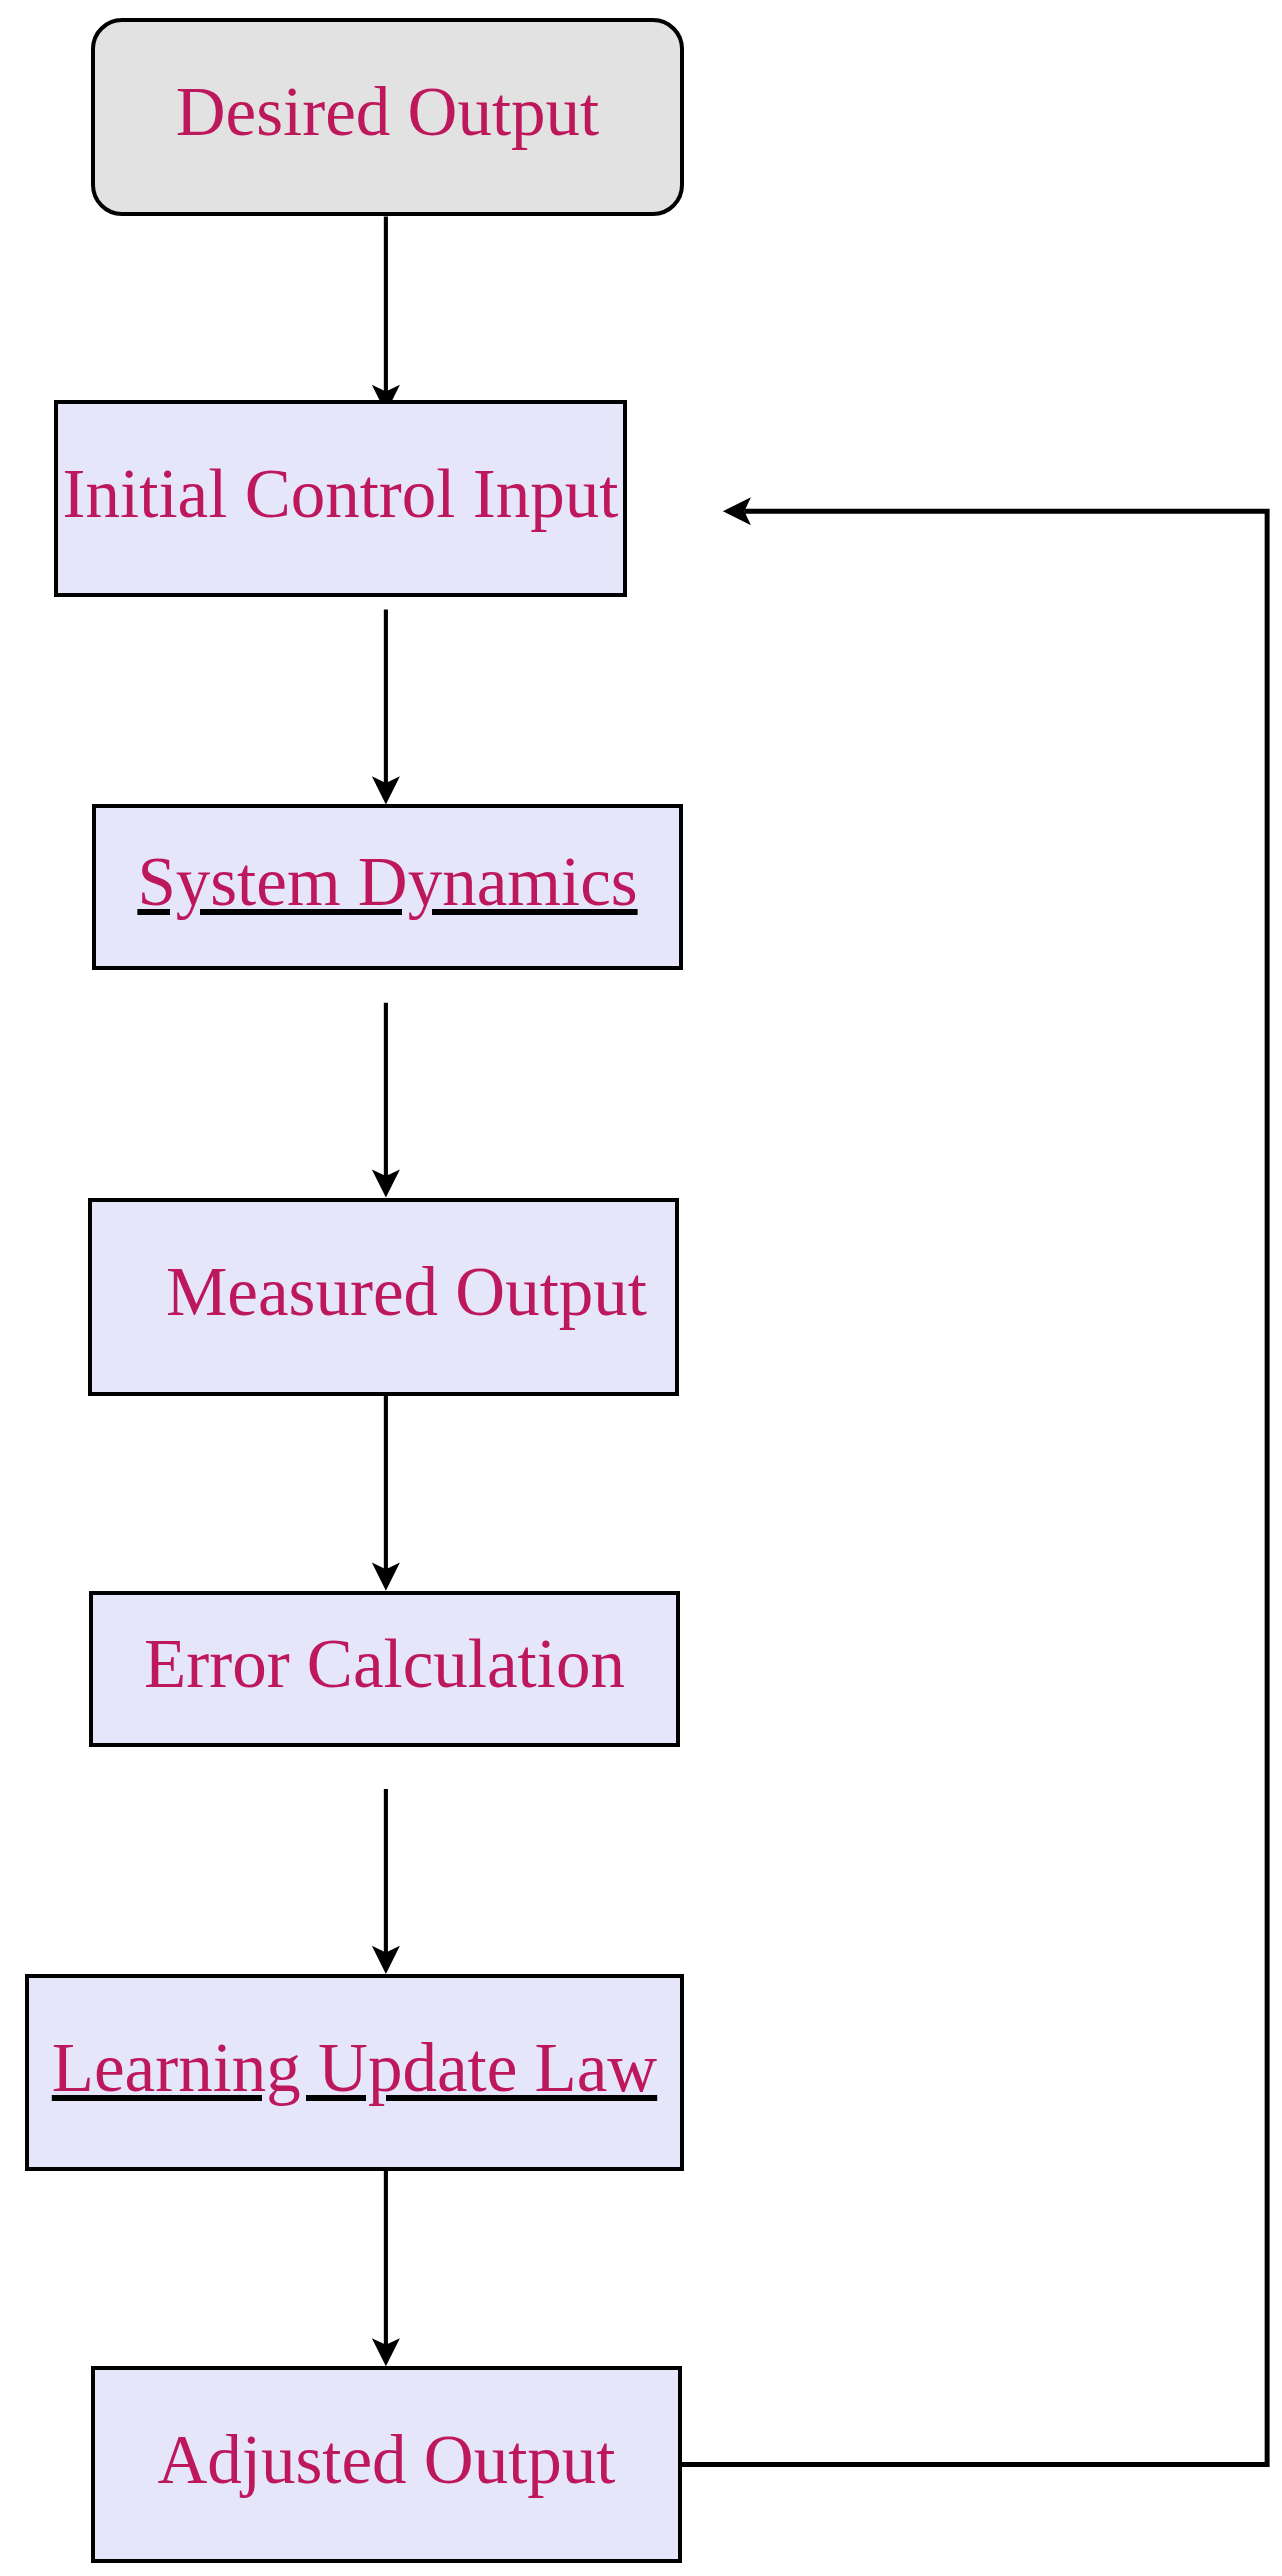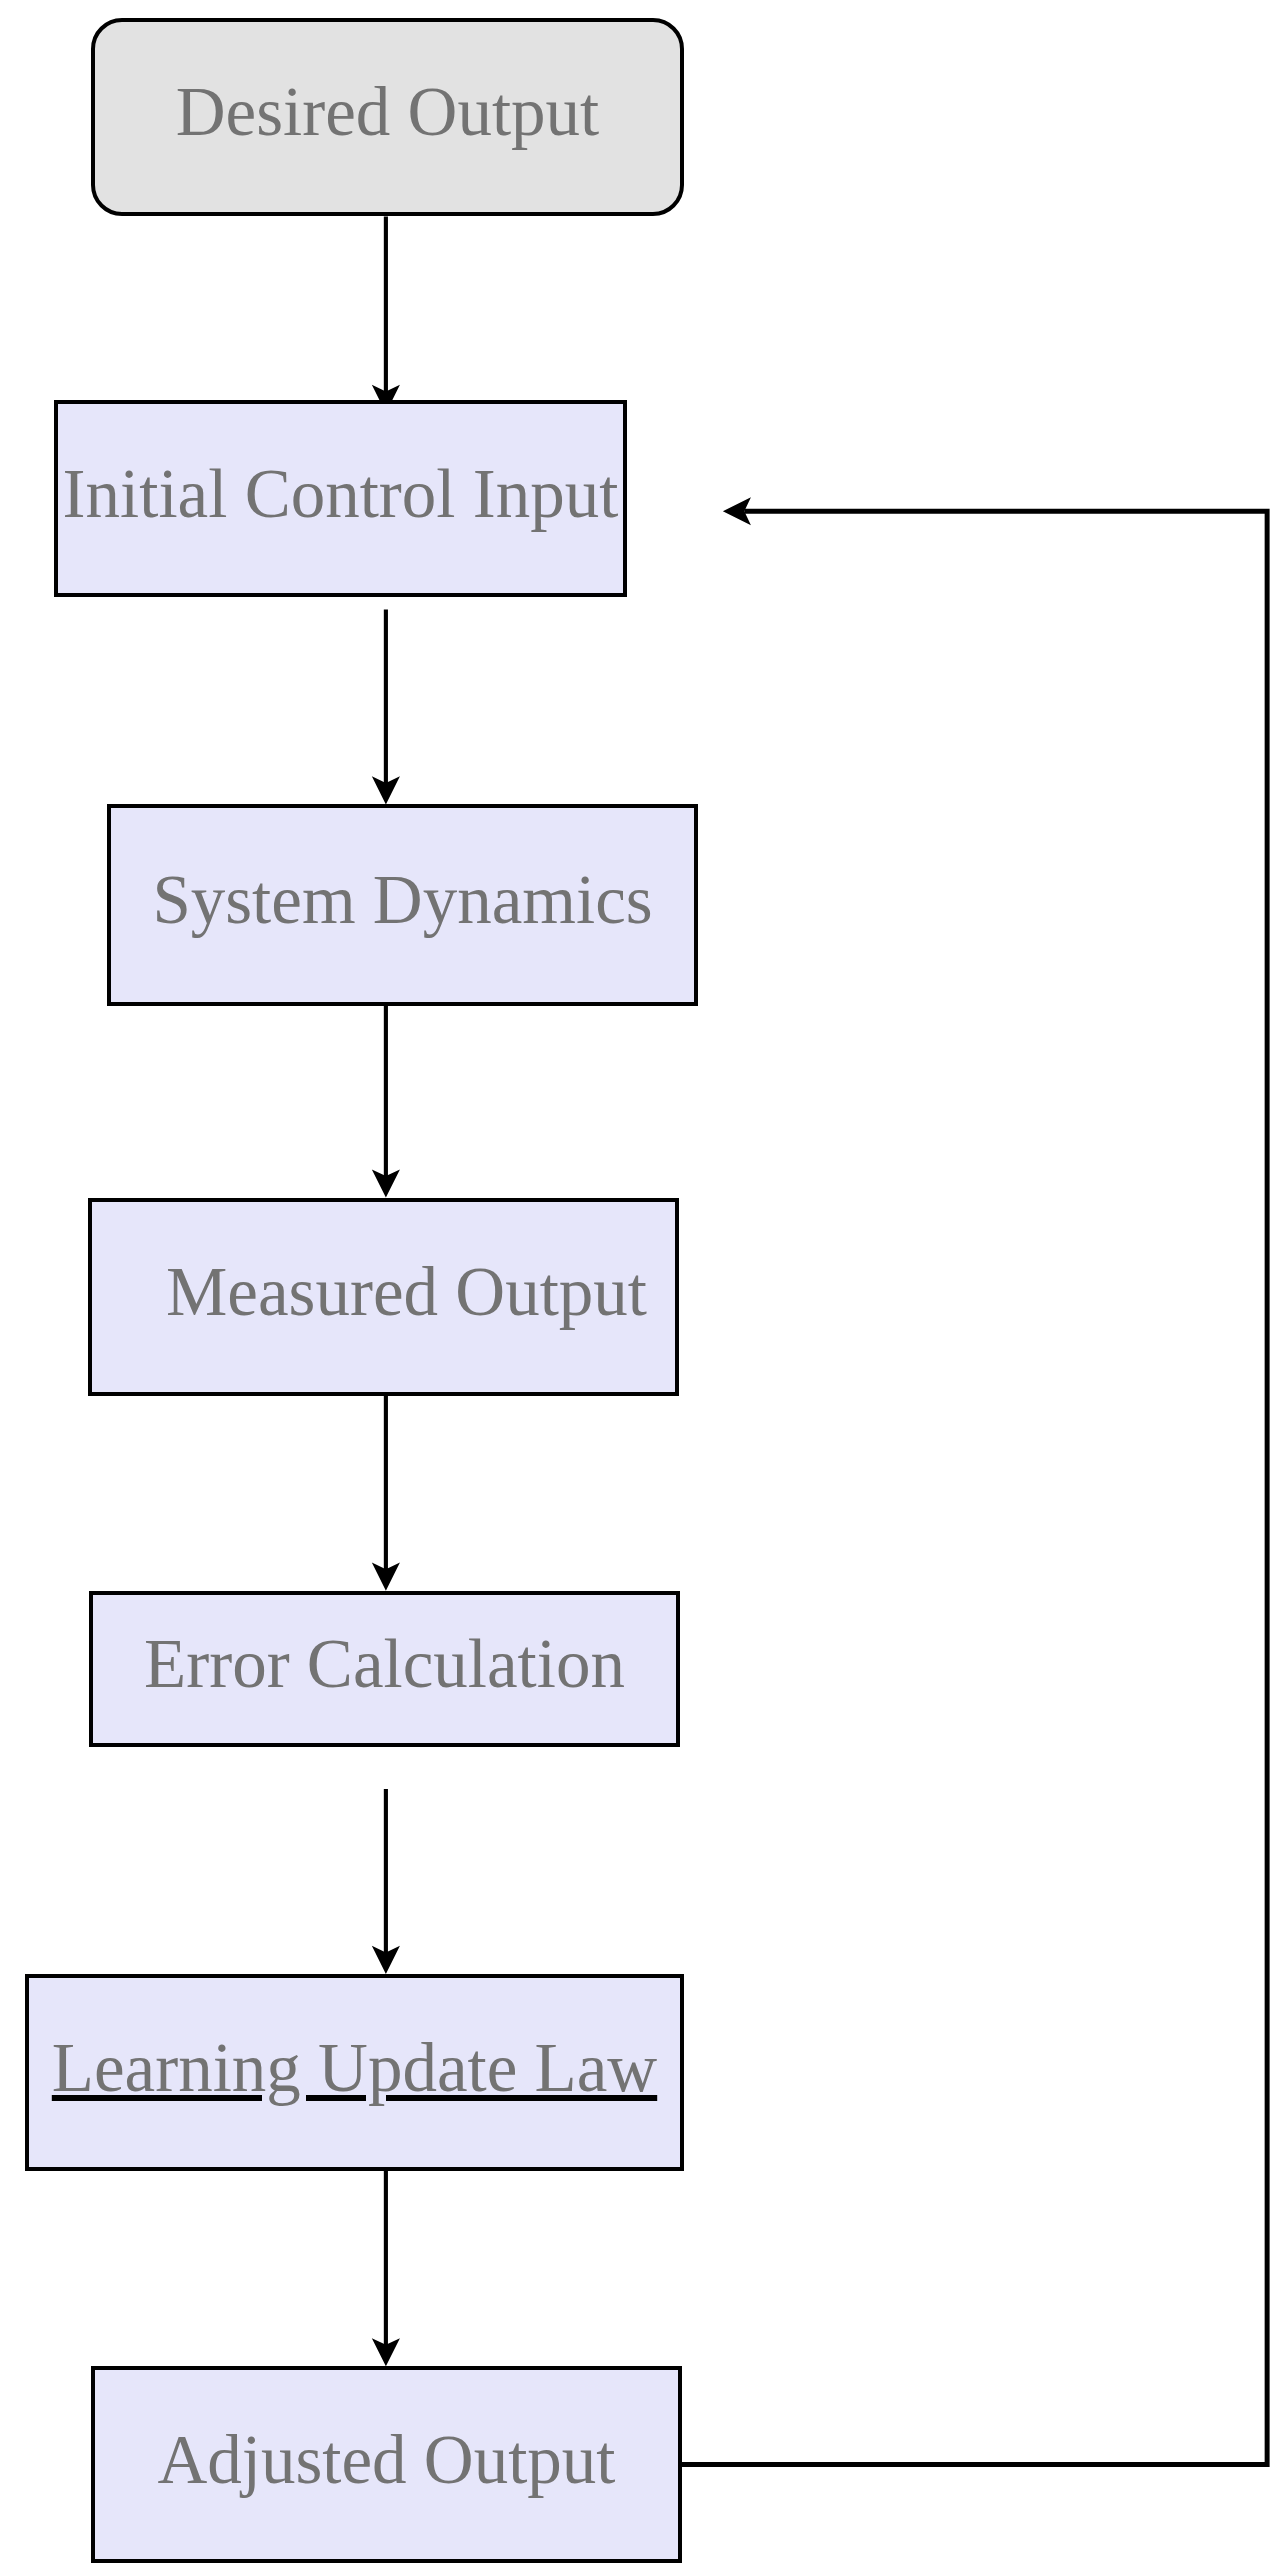--- a/index.html
+++ b/index.html
@@ -49,28 +49,28 @@
   .node--terminal {
     background: var(--terminal-fill, #e2e2e2);
     border-radius: 31px;
   }
   .node--process {
     background: var(--process-fill, #e6e6fa);
   }
   .node-label {
     font-size: 69px;
     line-height: 1;
-    color: #737373;
+    color: #be185d;
     white-space: nowrap;
     padding-bottom: 8.3px;
   }
   
   .node--desired-output      { left: 91px; top: 18px;   width: 593px; height: 198px; }
   .node--initial-control     { left: 54px;  top: 400px;  width: 573px; height: 197px; }
-  .node--system-dynamics     { left: 107px; top: 804px;  width: 591px; height: 202px; }
+  .node--system-dynamics     { left: 92px; top: 804px;  width: 591px; height: 166px; text-decoration: underline; }
   .node--measured-output     { left: 88px; top: 1198px; width: 591px; height: 198px; padding-left: 46px; }
   .node--error-calculation   { left: 89px; top: 1591px; width: 591px; height: 156px; }
   .node--learning-update-law { left: 25px;  top: 1974px; width: 659px; height: 197px; text-decoration: underline; }
   .node--adjusted-control    { left: 91px; top: 2366px; width: 591px; height: 197px; }
 </style>
 </head>
 <body>
 
 <div class="canvas">
 

